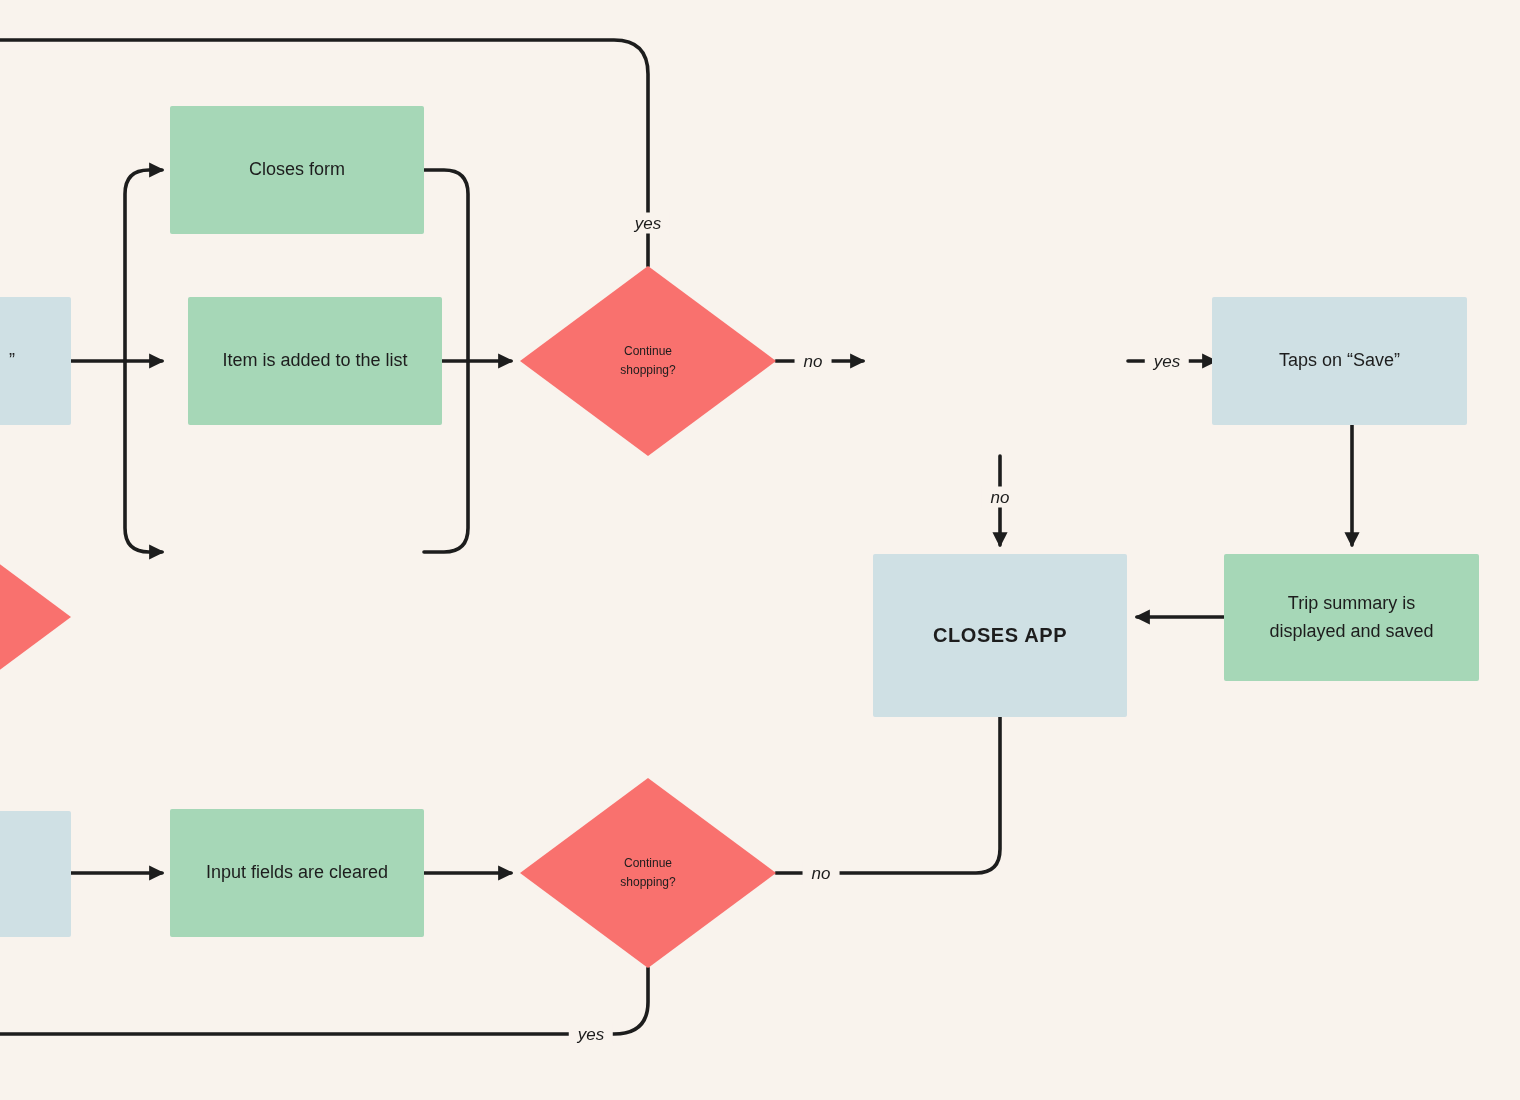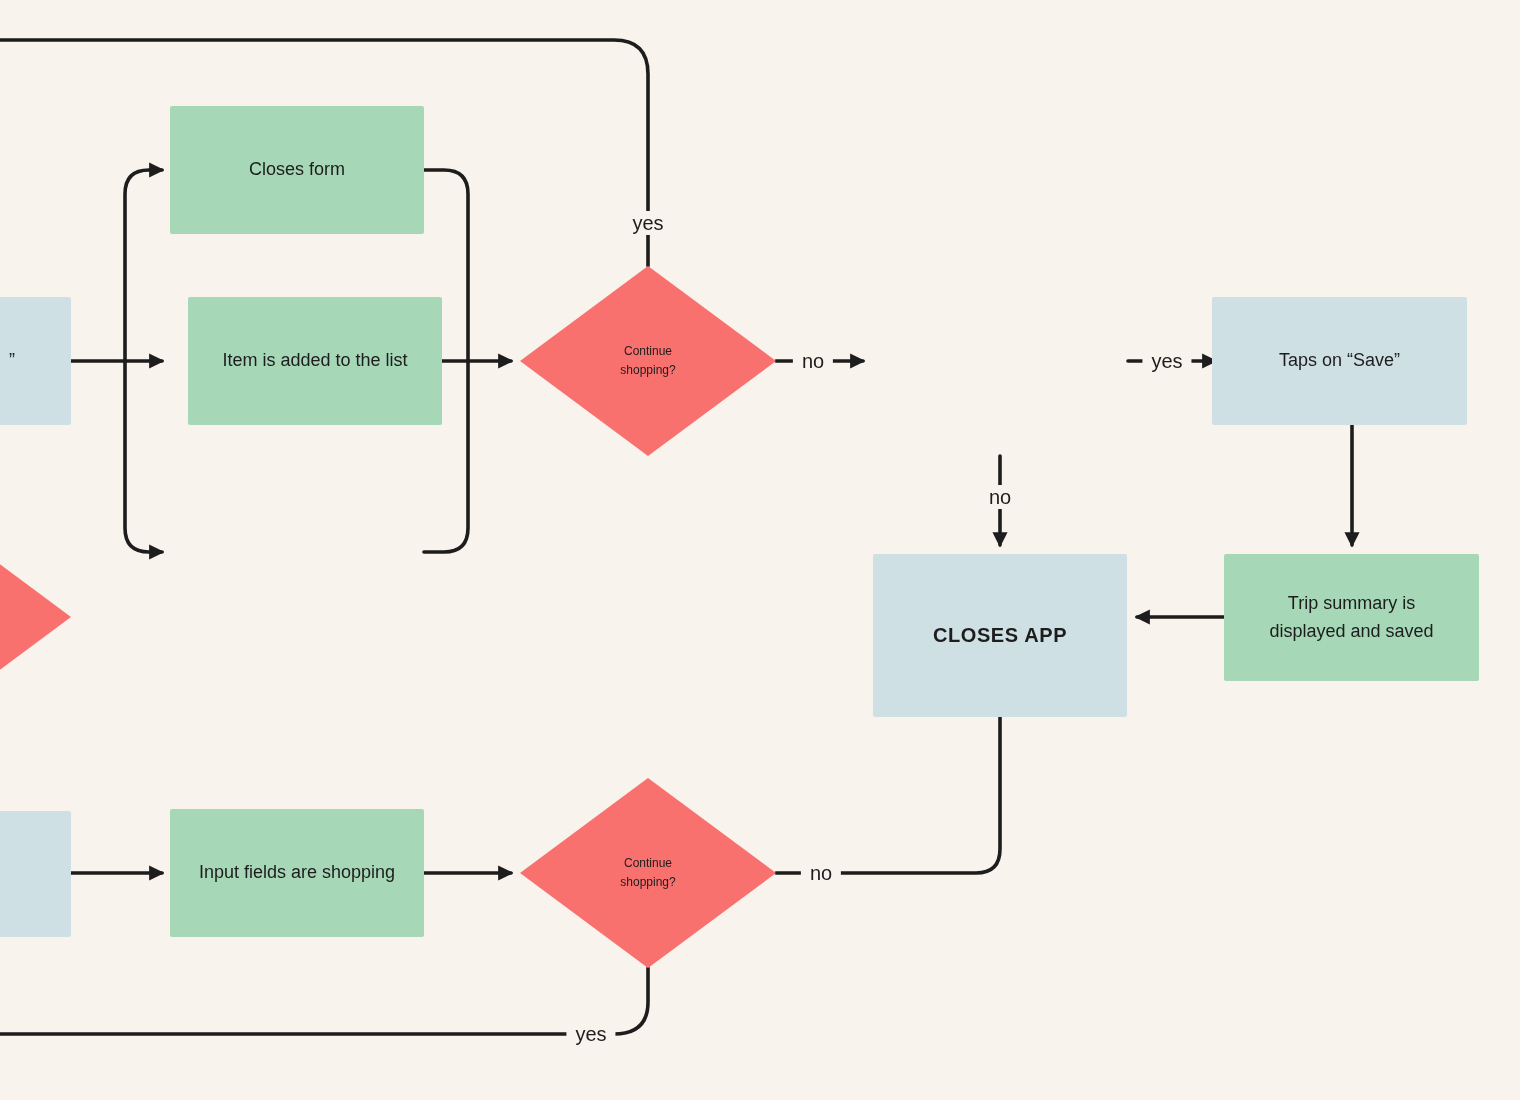--- a/index.html
+++ b/index.html
@@ -26,21 +26,21 @@
   .diamond{
     position:absolute;width:256px;height:190px;background:var(--red);
     clip-path:polygon(50% 0,100% 50%,50% 100%,0 50%);
     display:flex;align-items:center;justify-content:center;text-align:center;
     font-size:12px;line-height:1.55;
   }
   .green{background:var(--green);}
   .blue{background:var(--blue);}
   .edge-label{
     position:absolute;transform:translate(-50%,-50%);
-    background:var(--bg);padding:2px 9px;font-size:20px;line-height:1;
+    background:var(--bg);padding:2px 9px;font-size:17px;line-height:1;font-style:italic;
   }
   
   .n-left-top{left:-184px;top:297px;width:255px;height:128px;justify-content:flex-end;padding-right:56px;}
   .n-closes-form{left:170px;top:106px;width:254px;height:128px;}
   .n-item-added{left:188px;top:297px;width:254px;height:128px;}
   .n-calc{left:170px;top:489px;width:254px;height:126px;}
   .n-taps{left:1212px;top:297px;width:255px;height:128px;}
   .n-closes-app{left:873px;top:554px;width:254px;height:163px;font-weight:700;letter-spacing:.6px;font-size:20px;}
   .n-summary{left:1224px;top:554px;width:255px;height:127px;}
   .n-input{left:170px;top:809px;width:254px;height:128px;}
@@ -106,21 +106,21 @@
   <div class="node blue n-closes-app">
     <span>CLOSES APP</span>
   </div>
 
   <div class="node green n-summary">
     <span>Trip summary is
 displayed and saved</span>
   </div>
 
   <div class="node green n-input">
-    <span>Input fields are shopping</span>
+    <span>Input fields are cleared</span>
   </div>
 
   <div class="node blue n-left-bottom">
     <span></span>
   </div>
 
   <div class="diamond d-continue-1">
     <span>Continue
 shopping?</span>
   </div>

